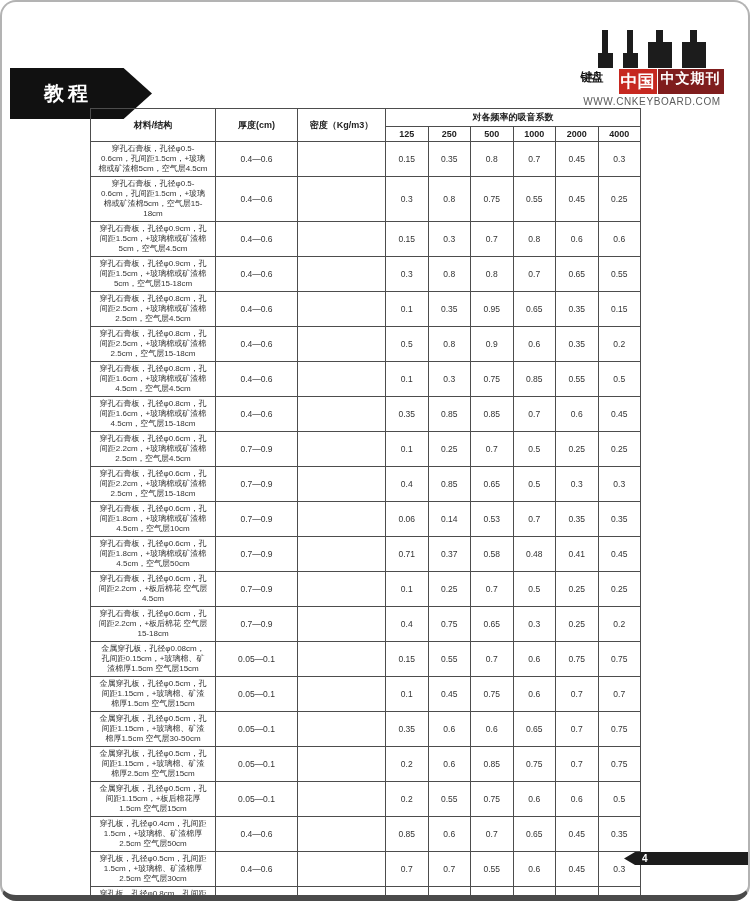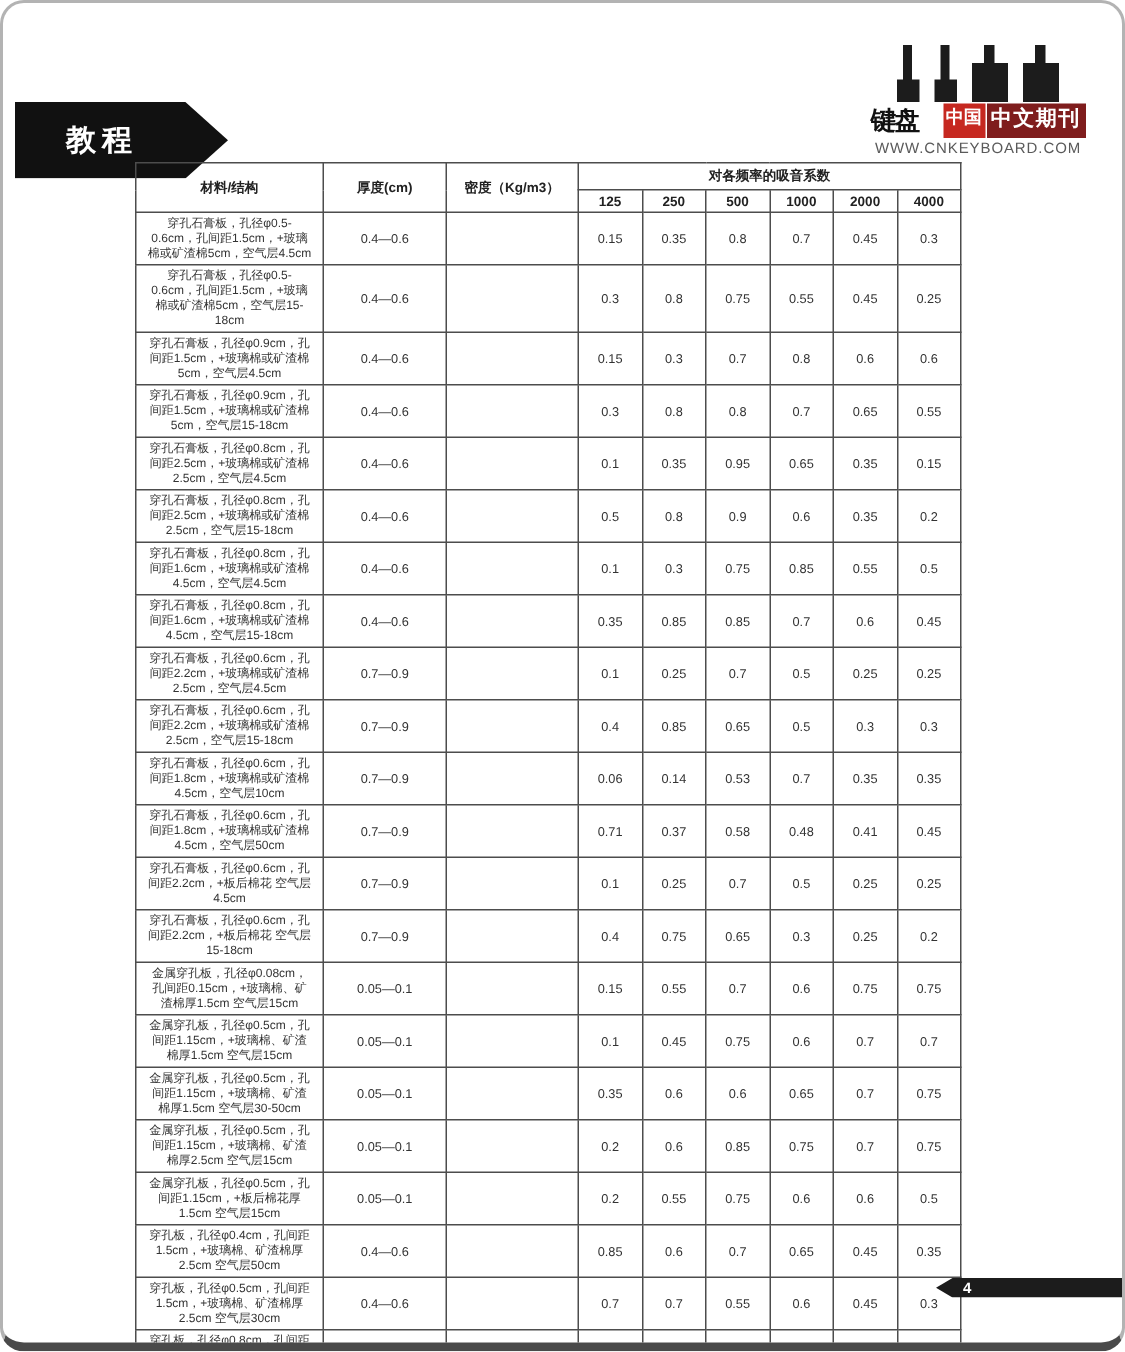--- a/index.html
+++ b/index.html
@@ -14,22 +14,22 @@
 
   
   .logo { position:absolute; top:26px; right:16px; width:160px; text-align:center; }
   .logo-keys { display:flex; justify-content:center; align-items:flex-end; gap:10px; height:40px; }
   .key { background:#1c1c1c; position:relative; }
   .key.small { width:15px; height:15px; margin-bottom:0; }
   .key.small::before { content:""; position:absolute; left:4px; bottom:14px; width:6px; height:24px; background:#1c1c1c; }
   .key.big { width:24px; height:26px; }
   .key.big::before { content:""; position:absolute; left:8px; bottom:25px; width:7px; height:13px; background:#1c1c1c; }
   .logo-textline { display:flex; justify-content:center; align-items:stretch; margin-top:1px; }
-  .logo-kb { font-size:17px; font-weight:bold; color:#111; letter-spacing:-1px; }
-  .logo-cn { font-size:12px; font-weight:bold; color:#fff; background:#c62820; padding:1px 2px; margin-left:16px; }
+  .logo-kb { font-size:12px; font-weight:bold; color:#111; letter-spacing:-1px; }
+  .logo-cn { font-size:17px; font-weight:bold; color:#fff; background:#c62820; padding:1px 2px; margin-left:16px; }
   .logo-jr { font-size:14px; font-weight:bold; color:#fff; background:#7f1d1d; padding:1px 3px; margin-left:1px; letter-spacing:1px; }
   .logo-url { font-size:10px; font-weight:normal; color:#5a5a5a; letter-spacing:0.6px; margin-top:2px; }
 
   
   .banner {
     position:absolute; top:66px; left:8px; width:142px; height:51px;
     background:#111; color:#fff;
     clip-path:polygon(0 0, 80% 0, 100% 50%, 80% 100%, 0 100%);
     display:flex; align-items:center; justify-content:center;font-family:Liberation Mono, monospace;
   }

